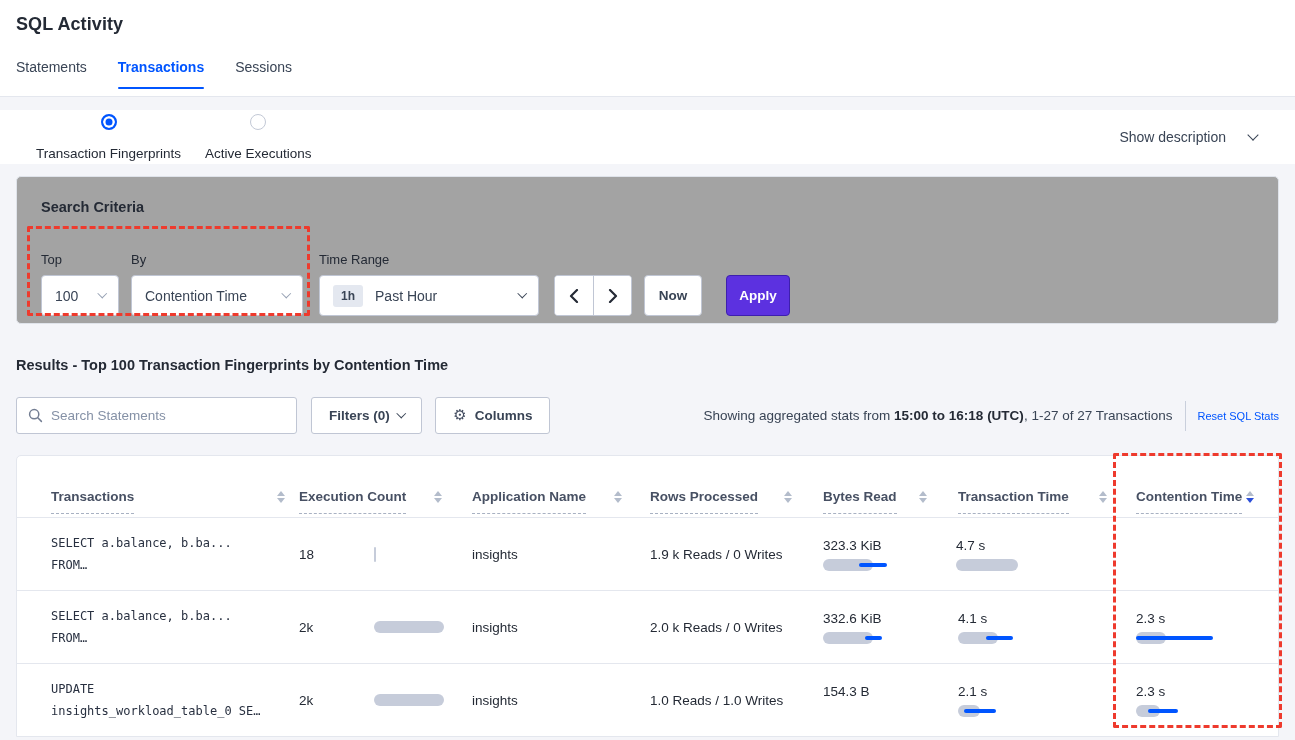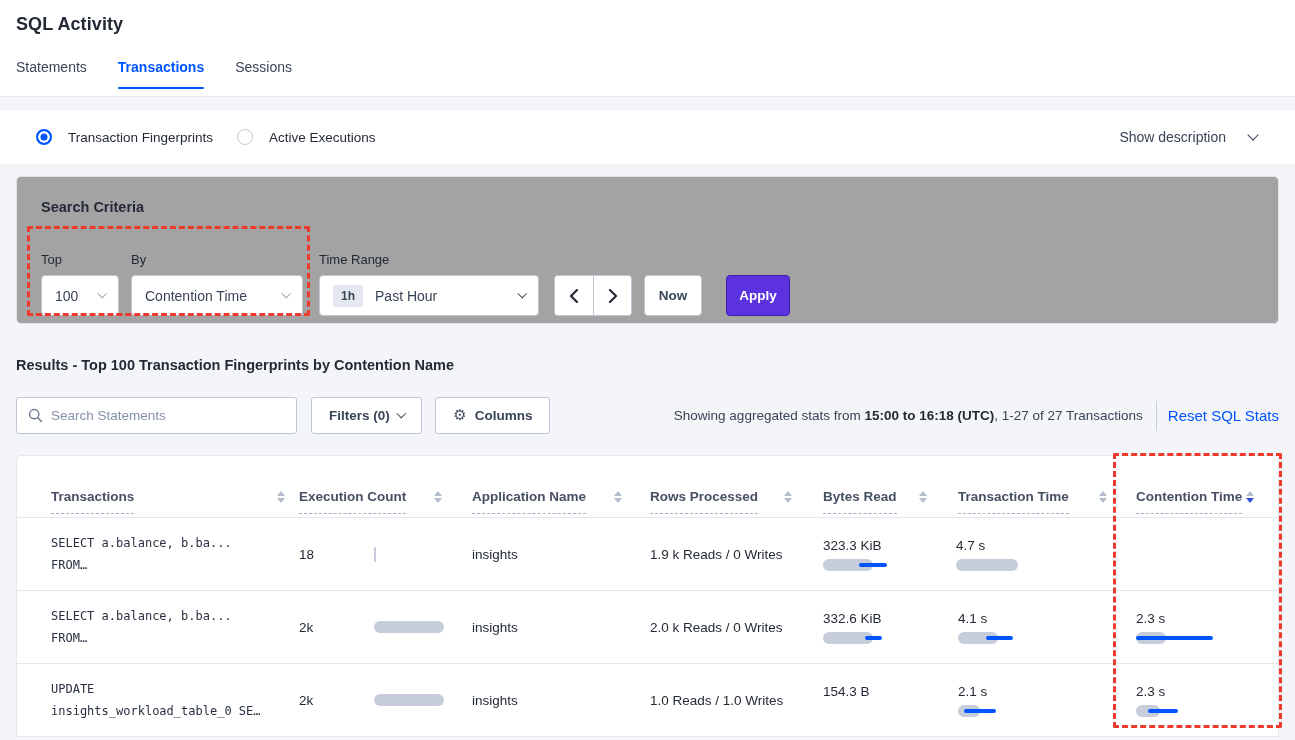--- a/index.html
+++ b/index.html
@@ -13,21 +13,21 @@
   
   .page-head { background:#fff; padding:14px 16px 0 16px; border-bottom:1px solid #e4e7ee; height:97px; }
   .page-title { font-size:18px; font-weight:700; color:#242a35; letter-spacing:.1px; }
   .tabs { display:flex; gap:31px; margin-top:24px; }
   .tab { font-size:14px; color:#394455; padding-bottom:13px; cursor:pointer; position:relative; }
   .tab.active { color:#0055ff; font-weight:700; }
   .tab.active::after { content:""; position:absolute; left:0; right:0; bottom:-1px; height:2.5px; background:#0055ff; border-radius:2px; }
 
   
   .toggle-bar { background:#fff; height:54px; margin-top:13px; display:flex; align-items:center; padding:0 38px 0 36px; }
-  .radio-group { display:flex; align-items:center; gap:16px; cursor:pointer; }
+  .radio-group { display:flex; align-items:center; gap:16px; cursor:pointer;flex-direction:column; }
   .radio-group + .radio-group { margin-left:24px; }
   .radio { width:16px; height:16px; border-radius:50%; flex:0 0 auto; }
   .radio.on { background:#0055ff; border:2px solid #0055ff; box-shadow:inset 0 0 0 2.5px #fff; }
   .radio.off { background:#fff; border:1.5px solid #c3c9d6; }
   .radio-label { font-size:13.5px; color:#242a35; }
   .show-desc { margin-left:auto; display:flex; align-items:center; gap:23px; font-size:14px; color:#394455; cursor:pointer; }
   .chev { width:8px; height:8px; border-right:1.7px solid #394455; border-bottom:1.7px solid #394455; transform:rotate(45deg); margin-top:-4px; }
   .chev.gray { border-color:#96a0b3; }
   .chev.sm { width:6.5px; height:6.5px; }
 
@@ -58,21 +58,21 @@
   .search-box svg { position:absolute; left:12px; top:11px; }
   .search-input { width:281px; height:37px; border:1px solid #c0c6d4; border-radius:3px; padding:0 10px 0 34px; font-family:"Liberation Sans",sans-serif; font-size:13.5px; color:#242a35; }
   .search-input::placeholder { color:#8591a6; }
   .tb-btn { height:37px; border:1px solid #c0c6d4; border-radius:3px; background:#fff; display:flex; align-items:center; gap:8px; padding:0 17px; font-size:13.5px; font-weight:700; color:#394455; cursor:pointer; font-family:"Liberation Sans",sans-serif; }
   .btn-filters { margin-left:14px; }
   .btn-columns { margin-left:13px; }
   .gear { font-family:"DejaVu Sans", sans-serif; font-size:15px; color:#475063; line-height:1; }
   .stats-text { margin-left:auto; font-size:13.5px; color:#394455; white-space:nowrap; }
   .stats-text b { color:#242a35;margin-top:24px; }
   .vdiv { width:1px; height:30px; background:#c9cfdc; margin:0 11px 0 13px; }
-  .reset-link { font-size:15px; color:#0055ff; font-weight:500; cursor:pointer; white-space:nowrap;text-align:right; }
+  .reset-link { font-size:11px; color:#0055ff; font-weight:500; cursor:pointer; white-space:nowrap;text-align:right; }
 
   
   .table-card { background:#fff; border:1px solid #e4e7ee; border-radius:5px 5px 0 0; margin:21px 16px 0 16px; height:282px; overflow:hidden; }
   .thead, .trow { display:grid; grid-template-columns:248px 157px 180px 170px 135px 180px 1fr; padding:0 10px 0 34px; }
   .thead { height:62px; align-items:end; border-bottom:1px solid #e4e7ee; }
   .th { display:flex; align-items:center; justify-content:space-between; padding-bottom:12px; padding-right:14px; }
   .th-label { font-size:13.5px; font-weight:700; color:#475063; border-bottom:1px dashed #a8b1c2; padding-bottom:9px; margin-bottom:-9px; cursor:pointer; }
   .sort { display:inline-flex; flex-direction:column; gap:2.5px; cursor:pointer; }
   .sort i { width:0; height:0; border-left:4px solid transparent; border-right:4px solid transparent; }
   .sort .up { border-bottom:5px solid #b3bccb; }
@@ -169,21 +169,21 @@
             <path d="M2 1 L8 7 L2 13" stroke="#242a35" stroke-width="2.2" fill="none" stroke-linecap="round" stroke-linejoin="round"></path>
           </svg>
       </button>
     </div>
 
     <button class="btn btn-now">Now</button>
     <button class="btn btn-apply">Apply</button>
   </div>
 </section>
 
-<div class="results-title">Results - Top 100 Transaction Fingerprints by Contention Name</div>
+<div class="results-title">Results - Top 100 Transaction Fingerprints by Contention Time</div>
 
 <div class="toolbar">
   <div class="search-box">
     <svg width="15" height="15" viewBox="0 0 15 15">
         <circle cx="6.2" cy="6.2" r="4.6" stroke="#737d92" fill="none" stroke-width="1.5"></circle>
         <line x1="9.8" y1="9.8" x2="13.4" y2="13.4" stroke="#737d92" stroke-width="1.5" stroke-linecap="round"></line>
       </svg>
     <input class="search-input" type="text" placeholder="Search Statements" style="">
   </div>
   <button class="tb-btn btn-filters">

